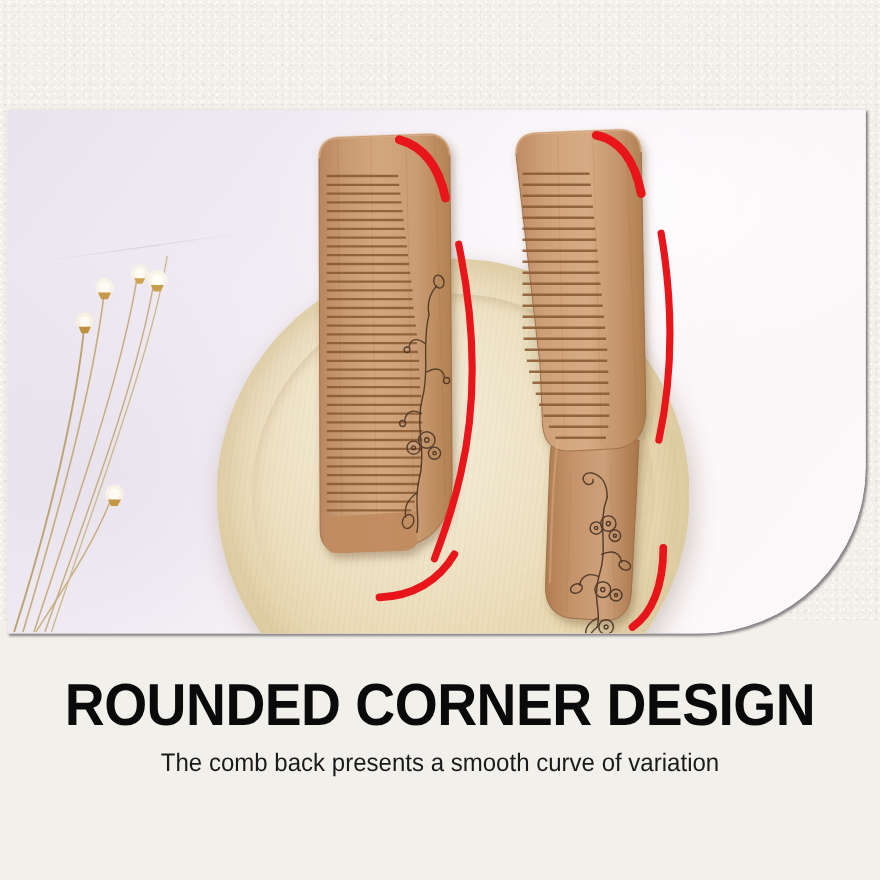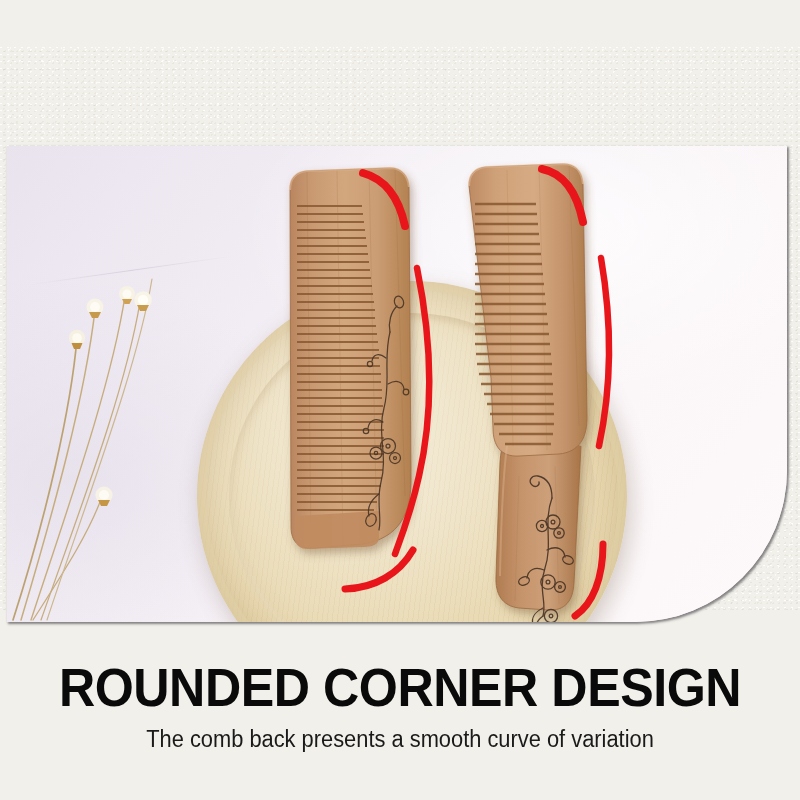--- a/index.html
+++ b/index.html
@@ -22,21 +22,20 @@
     background-color: #f2f0ea;
     
     background-image:
       radial-gradient(circle at 13% 22%, rgba(255,255,255,.85) 0 1px, transparent 1px),
       radial-gradient(circle at 47% 61%, rgba(205,200,190,.30) 0 1px, transparent 1px),
       radial-gradient(circle at 78% 34%, rgba(255,255,255,.70) 0 1px, transparent 1px),
       radial-gradient(circle at 28% 81%, rgba(205,200,190,.22) 0 1px, transparent 1px),
       radial-gradient(circle at 88% 88%, rgba(210,205,195,.25) 0 1px, transparent 1px),
       radial-gradient(circle at 62% 12%, rgba(255,255,255,.60) 0 1px, transparent 1px);
     background-size: 7px 7px, 9px 9px, 11px 11px, 13px 13px, 6px 6px, 17px 17px;
-    margin-top: 46px;
   }
 
   
   #photo {
     position: absolute;
     left: 7px;
     top: 100px;
     width: 780px;
     height: 476px;
     overflow: hidden;

